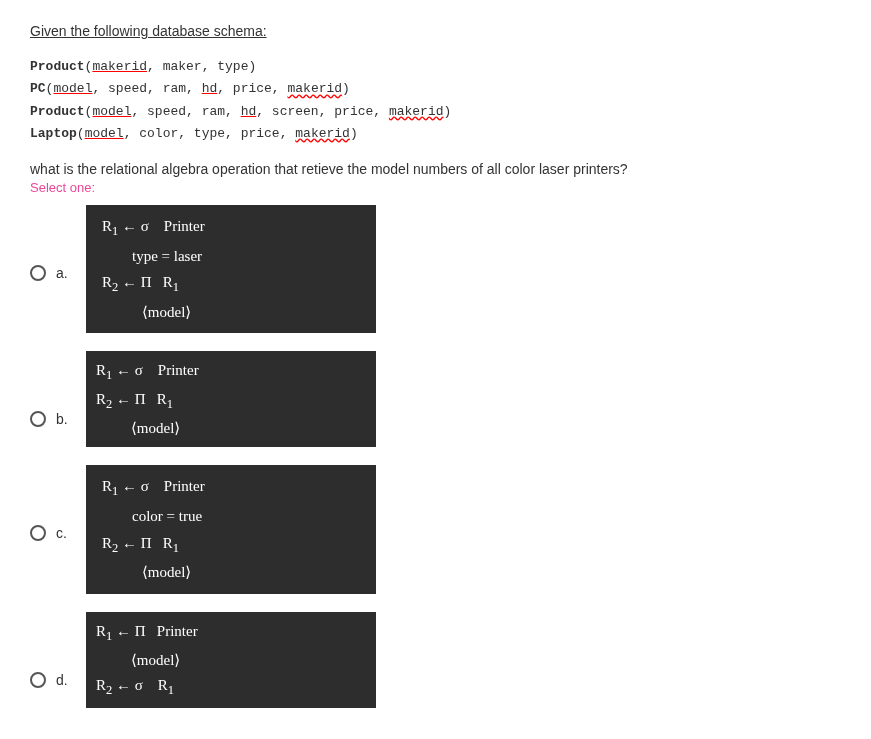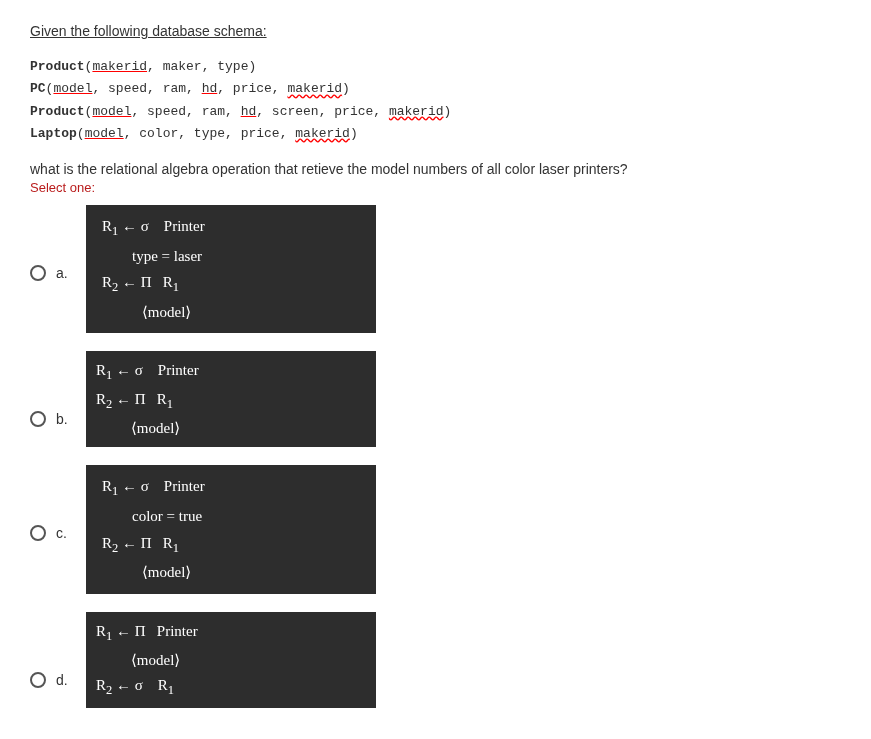--- a/index.html
+++ b/index.html
@@ -32,21 +32,21 @@
     .schema-block .wavy {
       text-decoration: underline wavy red;
     }
     .prompt-text {
       font-size: 14px;
       line-height: 1.5;
     }
     .select-one-label {
       font-size: 13px;
       margin-bottom: 10px;
-      color: #b91c1c;
+      color: #ec4899;
     }
     .options-list {
       list-style: none;
       padding: 0;
     }
     .option-item {
       display: flex;
       align-items: flex-start;
       margin-bottom: 18px;
       gap: 10px;

